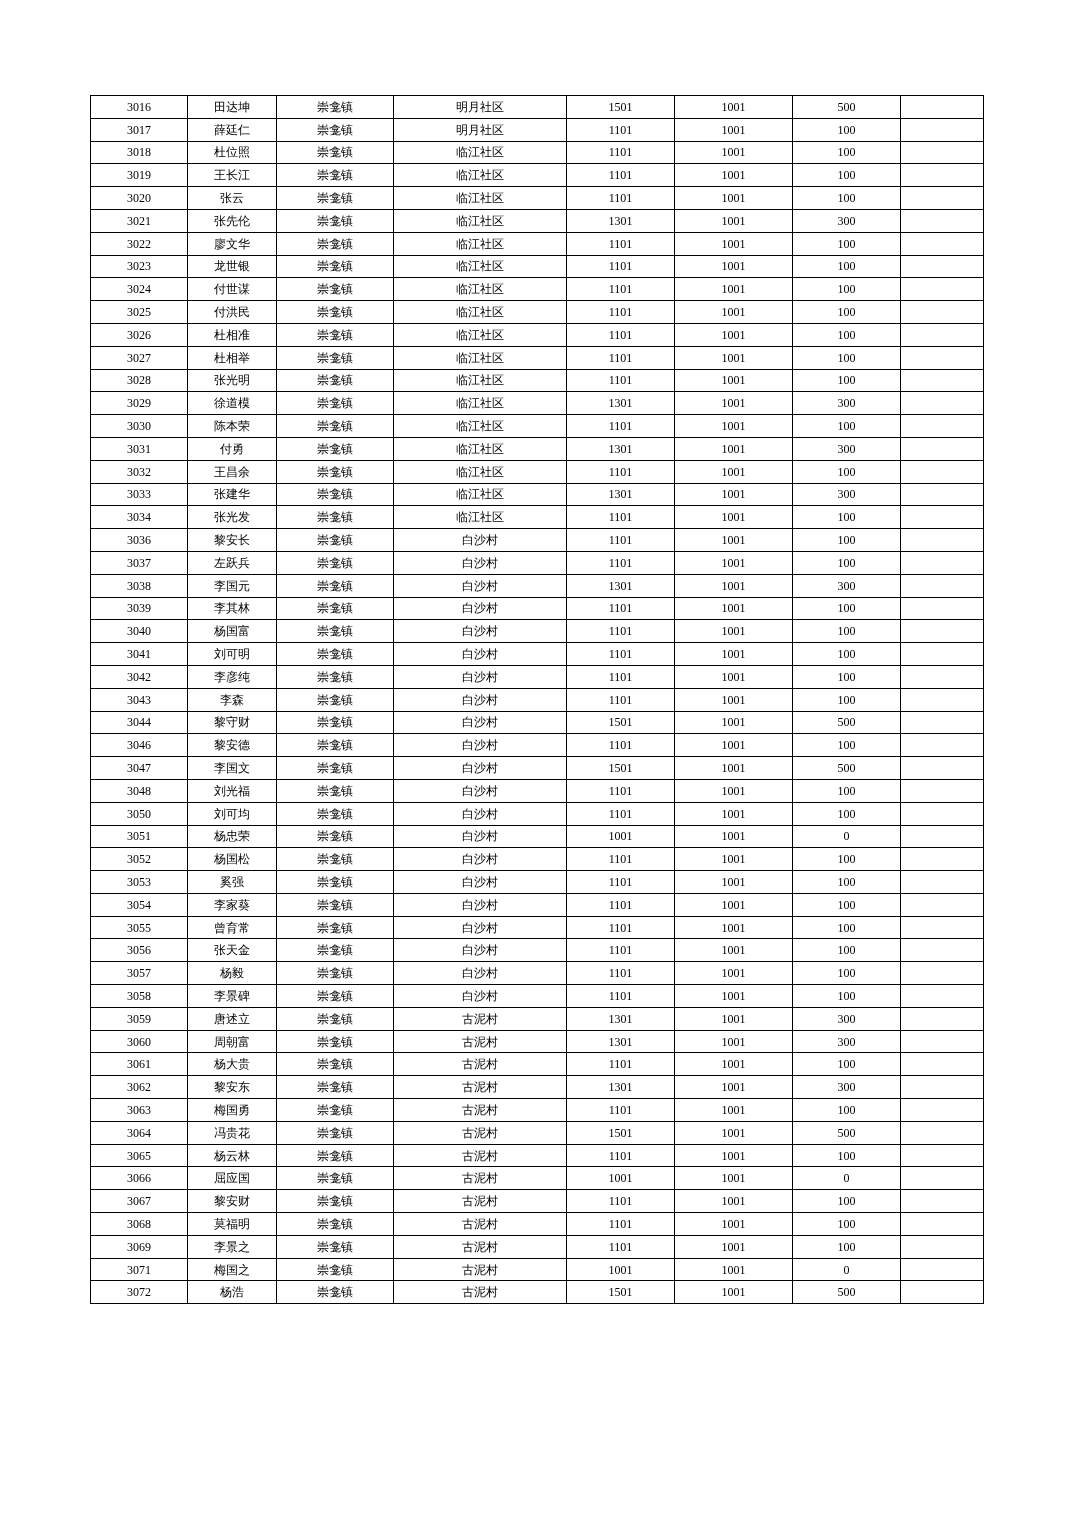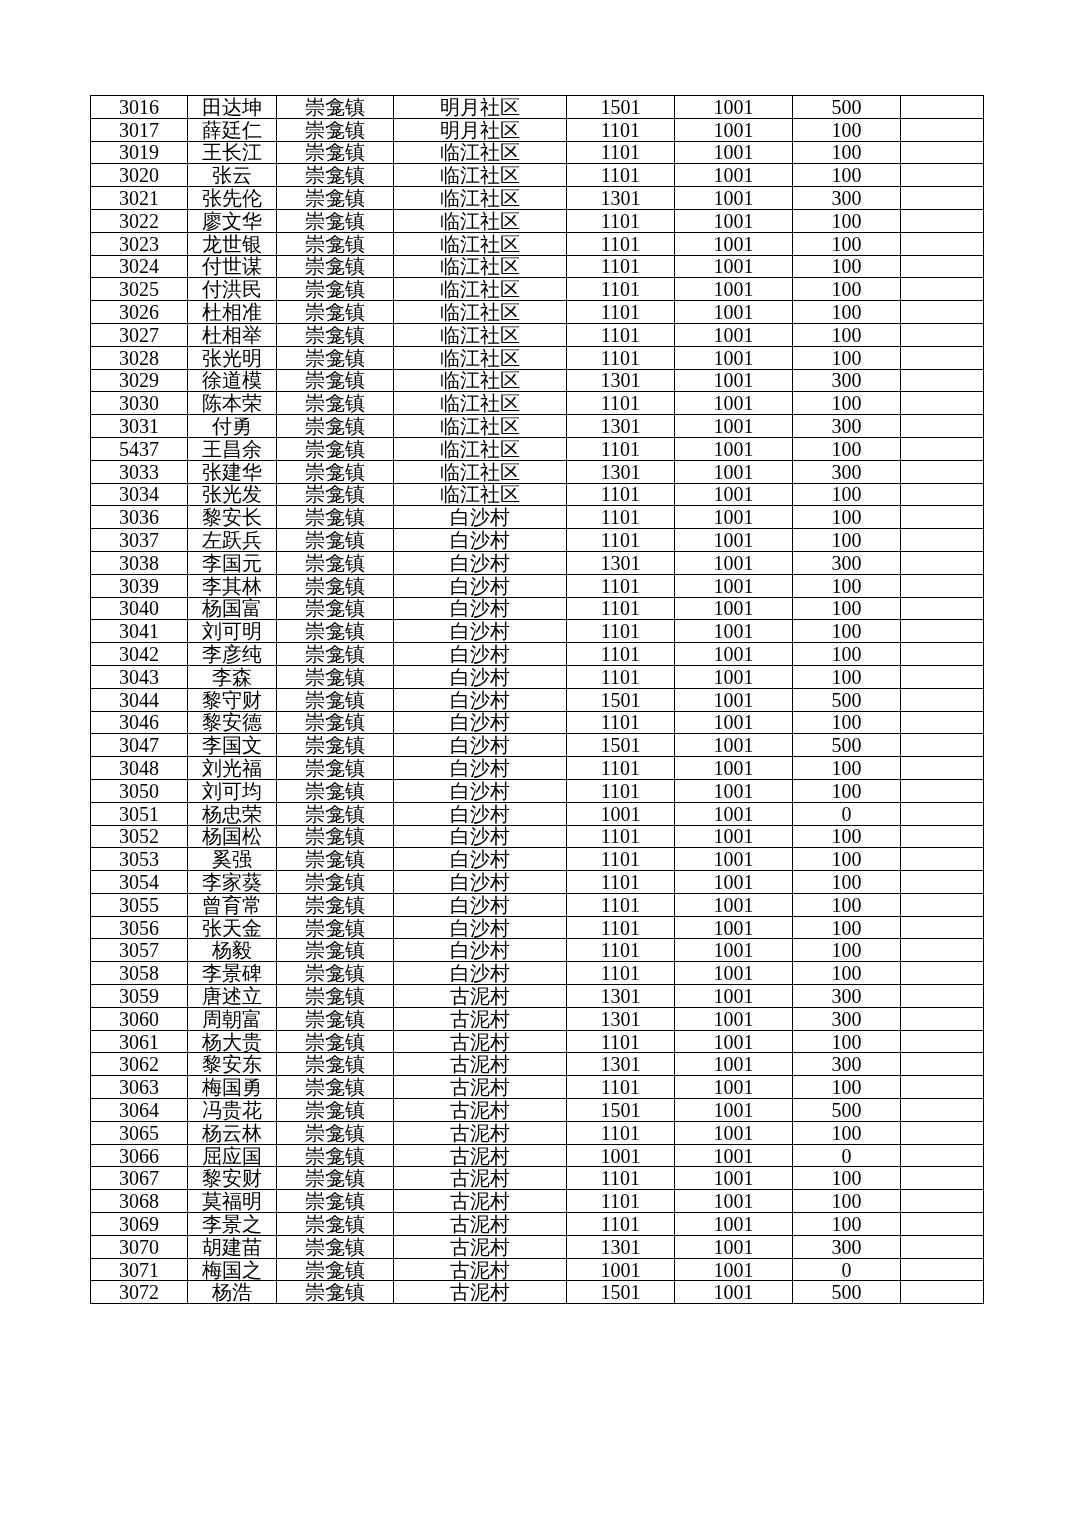--- a/index.html
+++ b/index.html
@@ -21,21 +21,21 @@
     width: 1075px;
     height: 1519px;
     background: #ffffff;
   }
   table.data-table {
     position: absolute;
     left: 90px;
     top: 95px;
     border-collapse: collapse;
     table-layout: fixed;
-    font-size: 20px;
+    font-size: 12px;
   }
   table.data-table td {
     border: 1px solid #000000;
     height: 21.8px;
     padding: 0 2px;
     text-align: center;
     vertical-align: middle;
     white-space: nowrap;
     overflow: hidden;
     line-height: 1;
@@ -69,20 +69,30 @@
           <td class="c-id">3017</td>
           <td class="c-name">薛廷仁</td>
           <td class="c-town">崇龛镇</td>
           <td class="c-village">明月社区</td>
           <td class="c-a1">1101</td>
           <td class="c-a2">1001</td>
           <td class="c-a3">100</td>
           <td class="c-blank"></td>
         </tr>
         <tr>
+          <td class="c-id">3018</td>
+          <td class="c-name">杜位照</td>
+          <td class="c-town">崇龛镇</td>
+          <td class="c-village">临江社区</td>
+          <td class="c-a1">1101</td>
+          <td class="c-a2">1001</td>
+          <td class="c-a3">100</td>
+          <td class="c-blank"></td>
+        </tr>
+        <tr>
           <td class="c-id">3019</td>
           <td class="c-name">王长江</td>
           <td class="c-town">崇龛镇</td>
           <td class="c-village">临江社区</td>
           <td class="c-a1">1101</td>
           <td class="c-a2">1001</td>
           <td class="c-a3">100</td>
           <td class="c-blank"></td>
         </tr>
         <tr>
@@ -199,21 +209,21 @@
           <td class="c-id">3031</td>
           <td class="c-name">付勇</td>
           <td class="c-town">崇龛镇</td>
           <td class="c-village">临江社区</td>
           <td class="c-a1">1301</td>
           <td class="c-a2">1001</td>
           <td class="c-a3">300</td>
           <td class="c-blank"></td>
         </tr>
         <tr>
-          <td class="c-id">5437</td>
+          <td class="c-id">3032</td>
           <td class="c-name">王昌余</td>
           <td class="c-town">崇龛镇</td>
           <td class="c-village">临江社区</td>
           <td class="c-a1">1101</td>
           <td class="c-a2">1001</td>
           <td class="c-a3">100</td>
           <td class="c-blank"></td>
         </tr>
         <tr>
           <td class="c-id">3033</td>
@@ -546,30 +556,20 @@
           <td class="c-blank"></td>
         </tr>
         <tr>
           <td class="c-id">3069</td>
           <td class="c-name">李景之</td>
           <td class="c-town">崇龛镇</td>
           <td class="c-village">古泥村</td>
           <td class="c-a1">1101</td>
           <td class="c-a2">1001</td>
           <td class="c-a3">100</td>
-          <td class="c-blank"></td>
-        </tr>
-        <tr>
-          <td class="c-id">3070</td>
-          <td class="c-name">胡建苗</td>
-          <td class="c-town">崇龛镇</td>
-          <td class="c-village">古泥村</td>
-          <td class="c-a1">1301</td>
-          <td class="c-a2">1001</td>
-          <td class="c-a3">300</td>
           <td class="c-blank"></td>
         </tr>
         <tr>
           <td class="c-id">3071</td>
           <td class="c-name">梅国之</td>
           <td class="c-town">崇龛镇</td>
           <td class="c-village">古泥村</td>
           <td class="c-a1">1001</td>
           <td class="c-a2">1001</td>
           <td class="c-a3">0</td>

